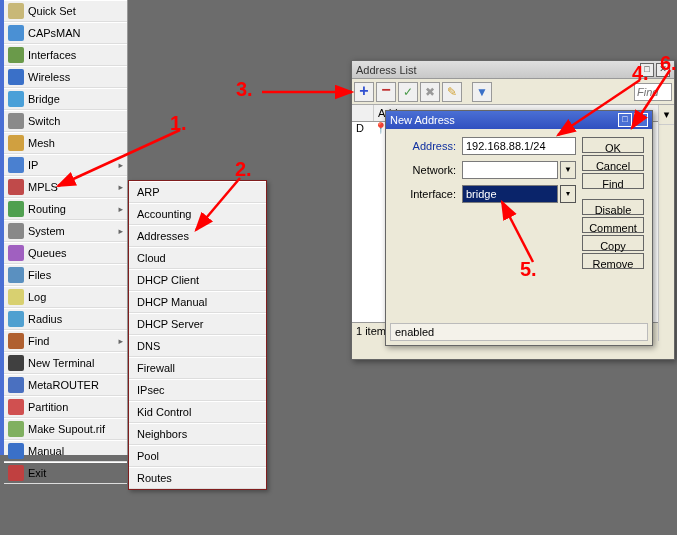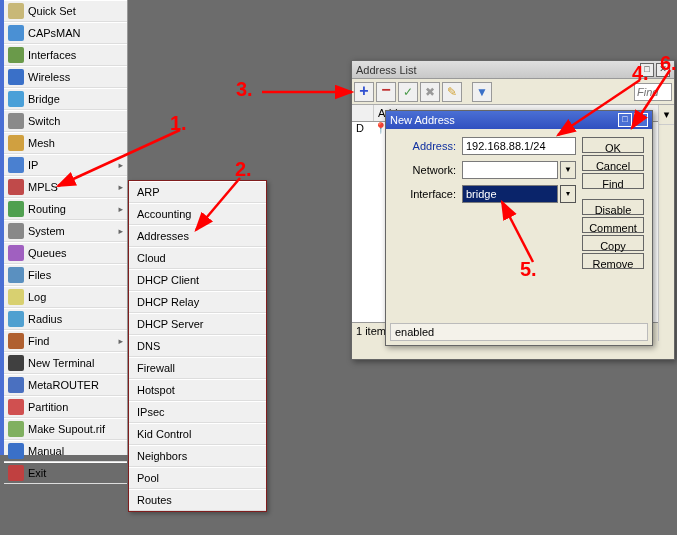--- a/index.html
+++ b/index.html
@@ -165,33 +165,30 @@
     <div class="submenu-item">
       <span>Addresses</span>
     </div>
     <div class="submenu-item">
       <span>Cloud</span>
     </div>
     <div class="submenu-item">
       <span>DHCP Client</span>
     </div>
     <div class="submenu-item">
-      <span>DHCP Relay</span>
+      <span>DHCP Manual</span>
     </div>
     <div class="submenu-item">
       <span>DHCP Server</span>
     </div>
     <div class="submenu-item">
       <span>DNS</span>
     </div>
     <div class="submenu-item">
       <span>Firewall</span>
-    </div>
-    <div class="submenu-item">
-      <span>Hotspot</span>
     </div>
     <div class="submenu-item">
       <span>IPsec</span>
     </div>
     <div class="submenu-item">
       <span>Kid Control</span>
     </div>
     <div class="submenu-item">
       <span>Neighbors</span>
     </div>

